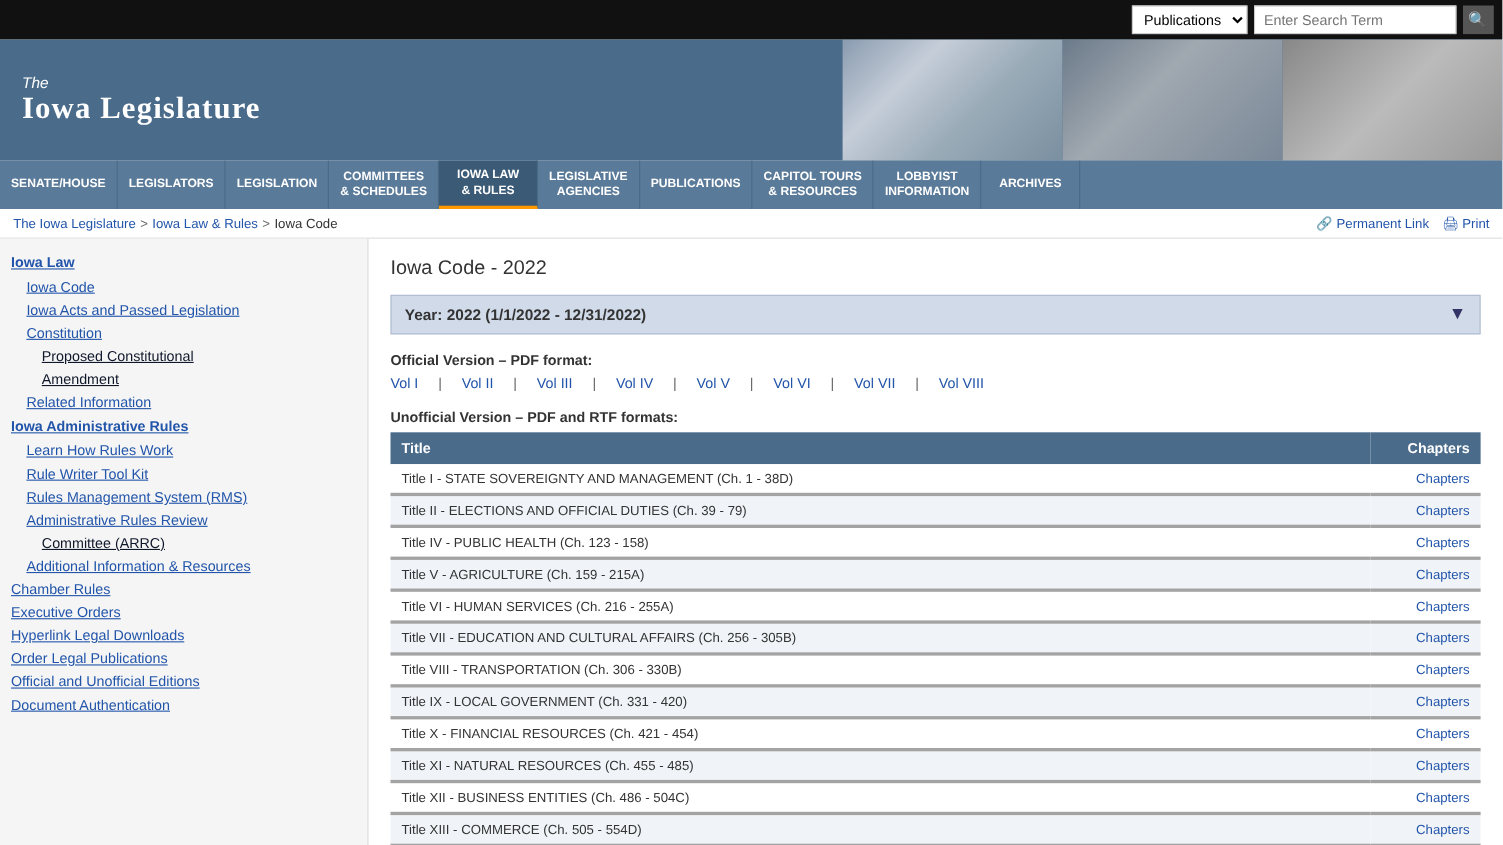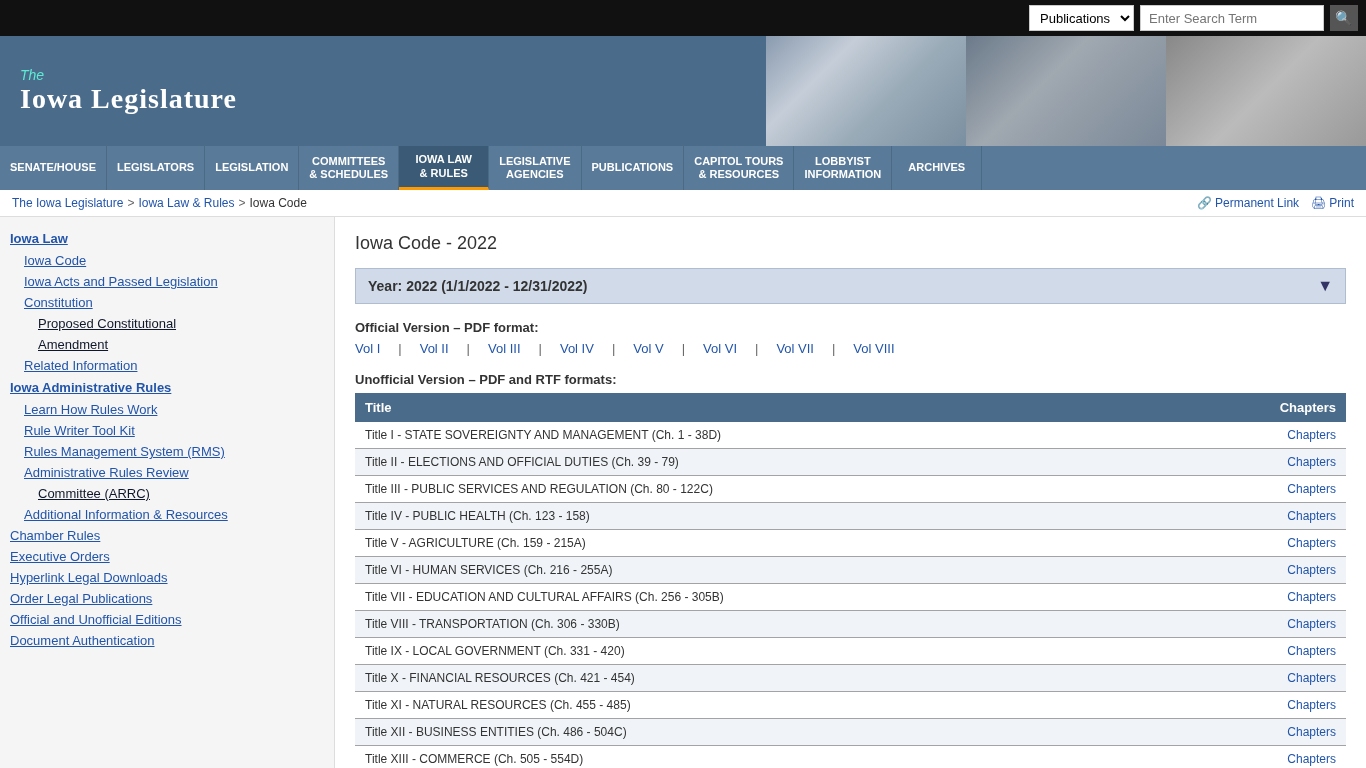--- a/index.html
+++ b/index.html
@@ -49,21 +49,21 @@
       height: 110px;
       display: flex;
       align-items: center;
       position: relative;
       overflow: hidden;
     }
     #header-logo {
       padding: 10px 20px;
       z-index: 10;
     }
-    #header-logo .the { font-style: italic; color: #5eead4; font-size: 14px; }
+    #header-logo .the { font-style: italic; color: #ffffff; font-size: 14px; }
     #header-logo .iowa-leg {
       font-family: Georgia, serif;
       font-size: 28px;
       color: #fff;
       font-weight: bold;
       letter-spacing: 1px;
     }
     #header-images {
       position: absolute;
       right: 0;
@@ -218,21 +218,21 @@
       font-weight: bold;
     }
     .data-table thead th.chapters-col {
       text-align: right;
       width: 100px;
     }
     .data-table tbody tr:nth-child(even) { background: #f0f4f8; }
     .data-table tbody tr:nth-child(odd) { background: #fff; }
     .data-table tbody td {
       padding: 6px 10px;
-      border-bottom: 1px solid #a3a3a3;
+      border-bottom: 3px solid #a3a3a3;
       color: #333;
       font-size: 12px;
       margin-top: 16px;
     }
     .data-table tbody td.chapters-cell {
       text-align: right;
     }
     .data-table tbody td.chapters-cell a {
       color: #2255aa;
       text-decoration: none;
@@ -354,24 +354,20 @@
       <tbody id="table-body">
       <tr>
       <td>Title I - STATE SOVEREIGNTY AND MANAGEMENT (Ch. 1 - 38D)</td>
       <td class="chapters-cell"><a href="#">Chapters</a></td>
     </tr>
           <tr>
       <td>Title II - ELECTIONS AND OFFICIAL DUTIES (Ch. 39 - 79)</td>
       <td class="chapters-cell"><a href="#">Chapters</a></td>
     </tr>
           <tr>
-      <td>Title III - PUBLIC SERVICES AND REGULATION (Ch. 80 - 122C)</td>
-      <td class="chapters-cell"><a href="#">Chapters</a></td>
-    </tr>
-          <tr>
       <td>Title IV - PUBLIC HEALTH (Ch. 123 - 158)</td>
       <td class="chapters-cell"><a href="#">Chapters</a></td>
     </tr>
           <tr>
       <td>Title V - AGRICULTURE (Ch. 159 - 215A)</td>
       <td class="chapters-cell"><a href="#">Chapters</a></td>
     </tr>
           <tr>
       <td>Title VI - HUMAN SERVICES (Ch. 216 - 255A)</td>
       <td class="chapters-cell"><a href="#">Chapters</a></td>

